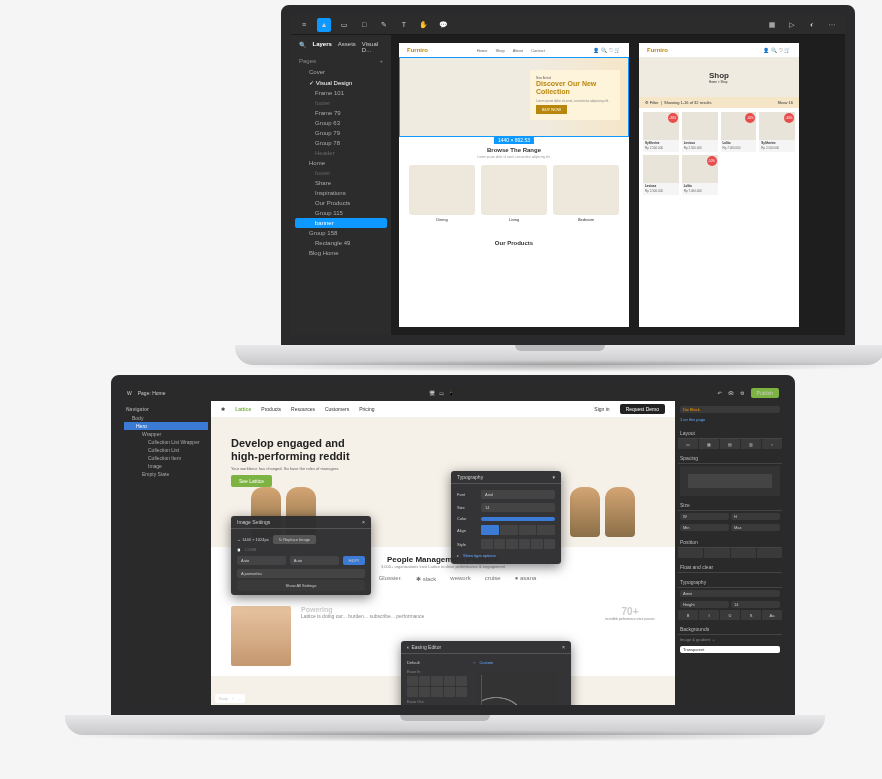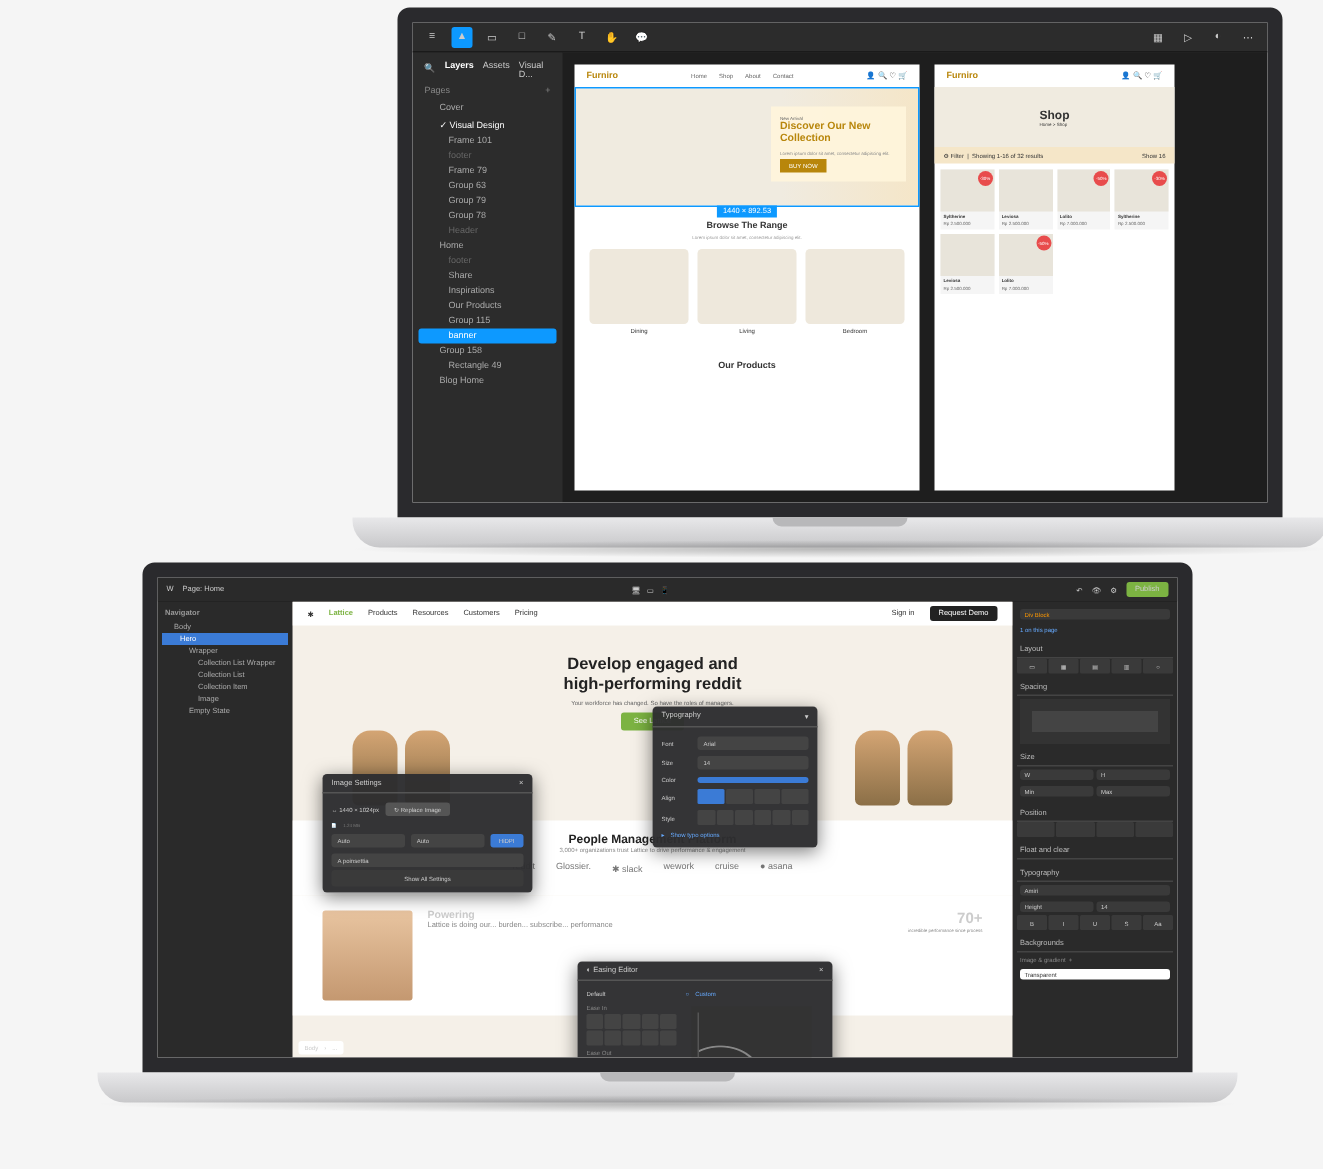--- a/index.html
+++ b/index.html
@@ -2,21 +2,21 @@
 <html><head>
 <meta charset="utf-8">
 <style>
   * { box-sizing: border-box; margin: 0; padding: 0; }
   body { background: #f5f5f5; font-family: -apple-system, Helvetica, Arial, sans-serif; width: 882px; height: 779px; position: relative; overflow: hidden; }
 
   .laptop { position: absolute; }
   .laptop-top { top: 5px; left: 265px; width: 590px; }
   .laptop-bottom { top: 375px; left: 95px; width: 700px; }
 
-  .screen { background: #1a1a1a; border: 10px solid #2a2a2d; border-radius: 8px 8px 0 0; overflow: hidden; position: relative; }
+  .screen { background: #1a1a1a; border: 10px solid #2a2a2d; border-radius: 8px 8px 0 0; overflow: hidden; position: relative; margin-left: 16px; }
   .screen-top { height: 340px; }
   .screen-bottom { height: 340px; }
 
   .base { height: 20px; background: linear-gradient(#e8e8ea,#c8c8ca); border-radius: 0 0 18px 18px; margin: 0 -30px; position: relative; }
   .notch { position: absolute; top: 0; left: 50%; transform: translateX(-50%); width: 90px; height: 6px; background: #b8b8ba; border-radius: 0 0 6px 6px; }
 
   
   .figma { display: flex; flex-direction: column; height: 100%; background: #2c2c2c; color: #ccc; font-size: 7px; }
   .figma-toolbar { height: 20px; background: #2c2c2c; display: flex; align-items: center; padding: 0 6px; gap: 6px; border-bottom: 1px solid #1a1a1a; }
   .tb-btn { width: 14px; height: 14px; display: flex; align-items: center; justify-content: center; border-radius: 2px; }
@@ -70,21 +70,21 @@
   .wf-tree-item { padding: 1px 2px 1px 8px; color: #aaa; white-space: nowrap; overflow: hidden; }
   .wf-tree-item.sel { background: #3b7bd6; color: #fff; }
   .wf-tree-item.i1 { padding-left: 12px; }
   .wf-tree-item.i2 { padding-left: 18px; }
   .wf-tree-item.i3 { padding-left: 24px; }
   .wf-canvas { flex: 1; background: #f5f0e8; position: relative; overflow: hidden; }
   .wf-nav { height: 16px; background: #fff; display: flex; align-items: center; padding: 0 10px; gap: 10px; font-size: 5px; color: #333; }
   .wf-nav .brand { color: #7cb342; font-weight: bold; }
   .wf-nav .sp { flex: 1; }
   .wf-nav .cta { background: #222; color: #fff; padding: 2px 6px; border-radius: 2px; }
-  .wf-hero { padding: 20px; text-align: center; position: relative; height: 130px; }
+  .wf-hero { padding: 20px; text-align: left; position: relative; height: 130px; }
   .wf-hero-h1 { font-size: 11px; font-weight: bold; color: #222; line-height: 1.2; }
   .wf-hero-p { font-size: 4px; color: #666; margin-top: 3px; }
   .wf-cta-btn { background: #7cb342; color: #fff; font-size: 5px; padding: 3px 8px; display: inline-block; margin-top: 4px; border-radius: 2px; }
   .person { position: absolute; width: 30px; height: 50px; background: linear-gradient(#d4a574,#8b6f47); border-radius: 12px 12px 4px 4px; }
   .person.p1 { left: 40px; bottom: 10px; }
   .person.p2 { left: 75px; bottom: 10px; }
   .person.p3 { right: 75px; bottom: 10px; }
   .person.p4 { right: 40px; bottom: 10px; }
   .wf-section2 { background: #fff; padding: 8px; text-align: center; }
   .wf-s2-title { font-size: 8px; font-weight: bold; color: #222; }
@@ -347,21 +347,21 @@
               <span>cruise</span>
               <span>● <span>asana</span></span>
             </div>
           </div>
           <div class="wf-testimonial">
             <div class="wf-avatar"></div>
             <div class="wf-quote">
               <div class="wf-quote-title">Powering</div>
               <div style="color:#888">Lattice is doing our... burden... subscribe... performance</div>
             </div>
-            <div style="text-align:right">
+            <div style="text-align:center">
               <div style="font-size:10px;font-weight:bold">70+</div>
               <div style="font-size:3px;color:#888;width:50px">incredible performance since process</div>
             </div>
           </div>
 
           <div class="float-panel" style="left:20px;top:115px;width:140px">
             <div class="fp-hdr">
                 <span>Image Settings</span>
                 <span>×</span>
               </div>

